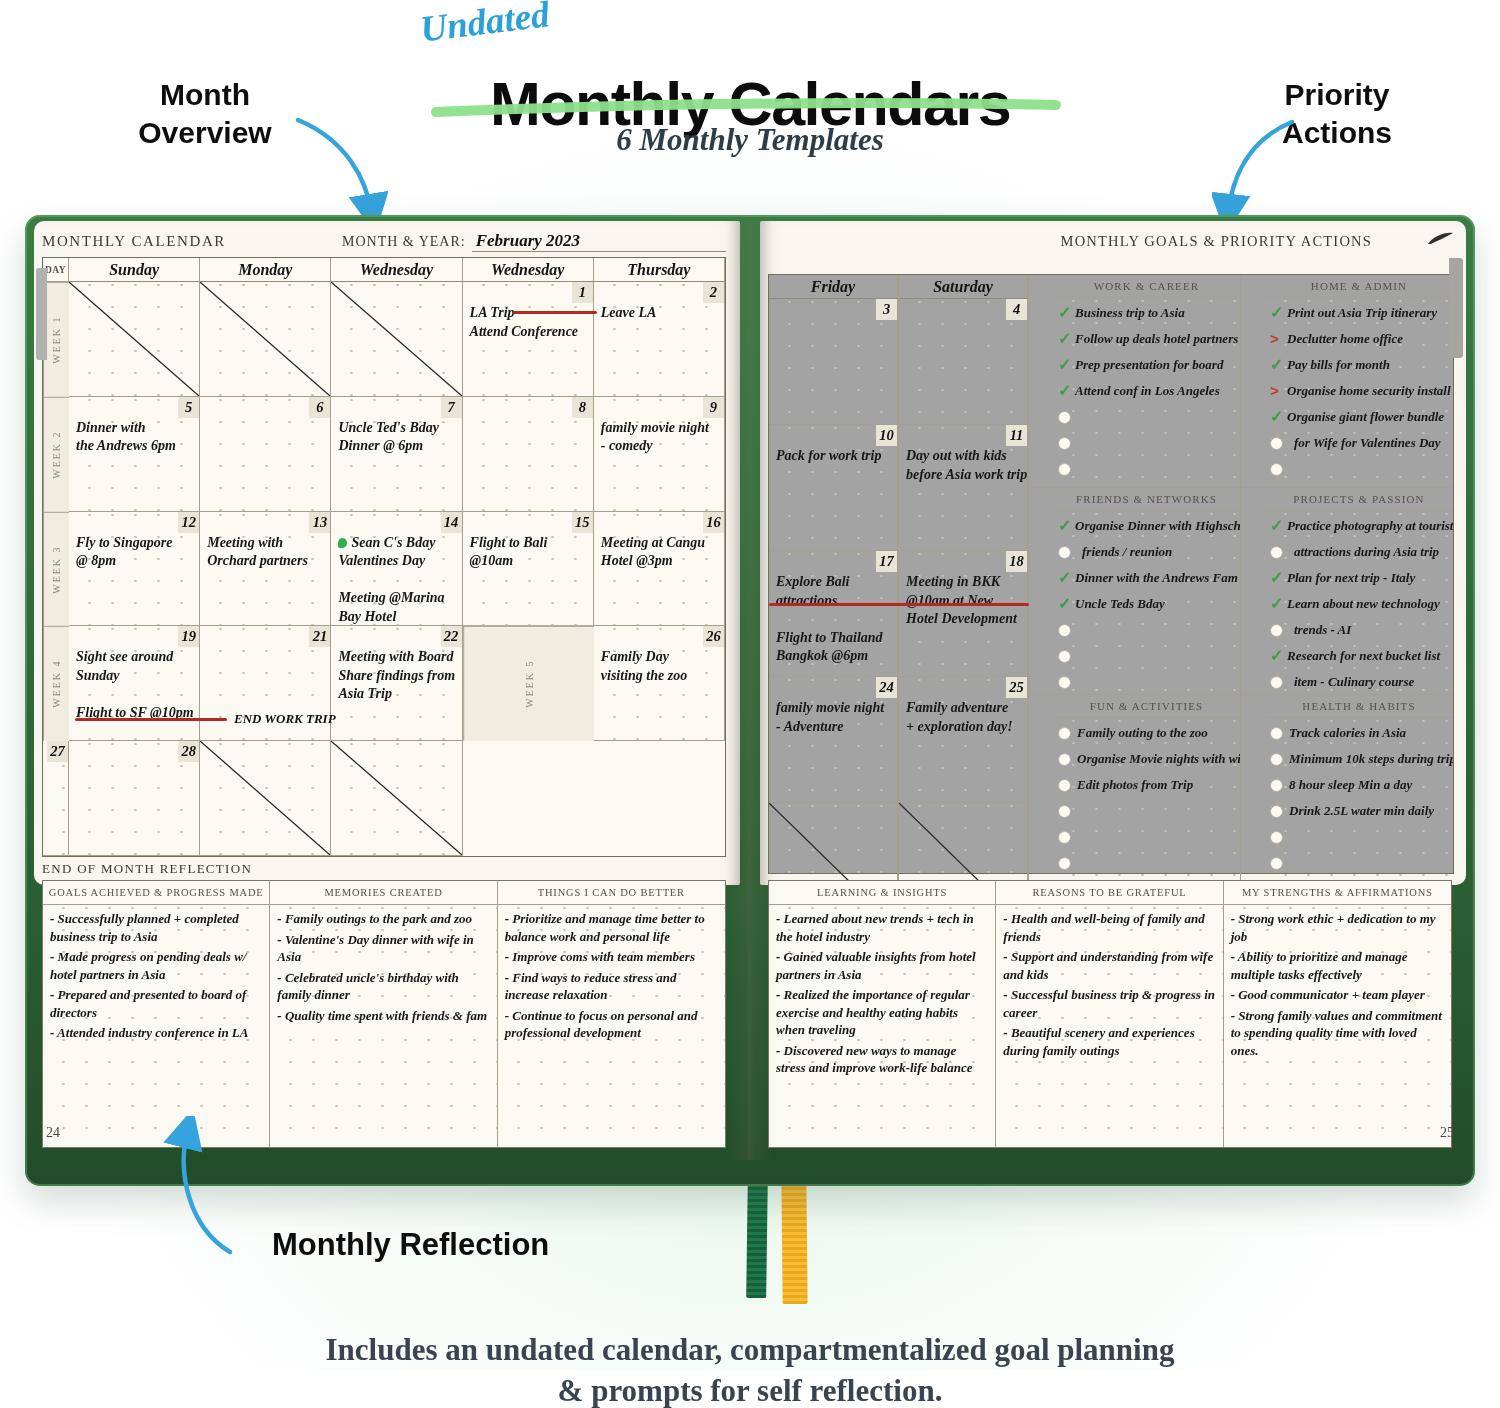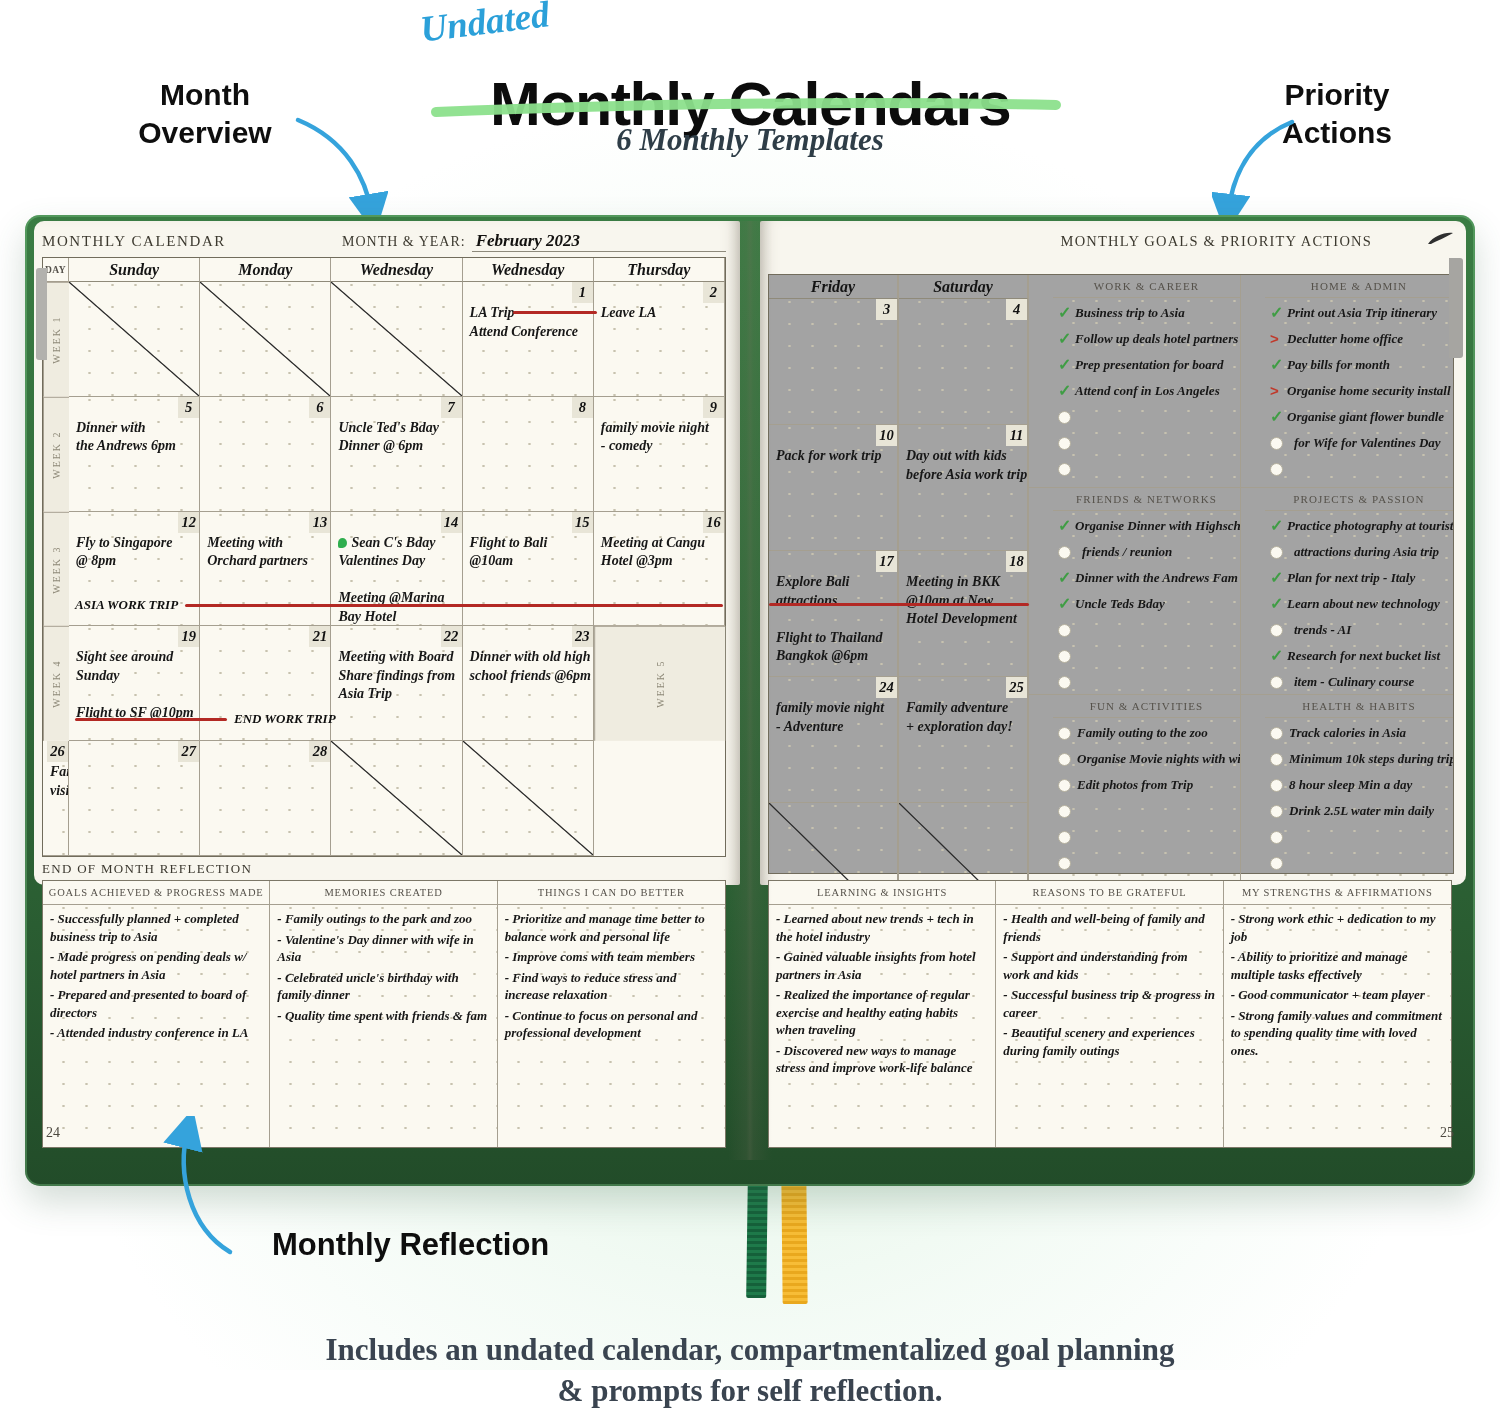--- a/index.html
+++ b/index.html
@@ -246,45 +246,36 @@
           </div>
           <div class="cell dotted">
             <span class="num hw">21</span>
           </div>
           <div class="cell dotted">
             <span class="num hw">22</span>
             <div class="line hw">Meeting with Board</div>
             <div class="line hw">Share findings from</div>
             <div class="line hw">Asia Trip</div>
           </div>
-          <div class="cell dotted">
-            <span class="num hw">23</span>
-            <div class="line hw">Dinner with old high</div>
-            <div class="line hw">school friends @6pm</div>
-          </div>
           <div class="wlabel">WEEK 5</div>
           <div class="cell dotted">
             <span class="num hw">26</span>
             <div class="line hw">Family Day</div>
             <div class="line hw">visiting the zoo</div>
           </div>
           <div class="cell dotted">
             <span class="num hw">27</span>
           </div>
           <div class="cell dotted">
             <span class="num hw">28</span>
           </div>
           <div class="cell dotted crossed"></div>
           <div class="cell dotted crossed"></div>
         </div>
       <div class="redline r1"></div>
-      <div class="marker m-asia">
-        <span class="mk-text hw">ASIA WORK TRIP</span>
-        <span class="mk-line"></span>
-      </div>
       <div class="marker m-end">
         <span class="mk-line short"></span>
         <span class="mk-text hw">END WORK TRIP</span>
       </div>
       <div class="refl-title">END OF MONTH REFLECTION</div>
       <div class="refl-table" id="refl-left">
           <div class="refl-col">
             <div class="refl-head">GOALS ACHIEVED &amp; PROGRESS MADE</div>
             <div class="refl-items dotted">
               <div class="refl-item hw">- Successfully planned + completed business trip to Asia</div>
@@ -580,21 +571,21 @@
               <div class="refl-item hw">- Learned about new trends + tech in the hotel industry</div>
               <div class="refl-item hw">- Gained valuable insights from hotel partners in Asia</div>
               <div class="refl-item hw">- Realized the importance of regular exercise and healthy eating habits when traveling</div>
               <div class="refl-item hw">- Discovered new ways to manage stress and improve work-life balance</div>
             </div>
           </div>
           <div class="refl-col">
             <div class="refl-head">REASONS TO BE GRATEFUL</div>
             <div class="refl-items dotted">
               <div class="refl-item hw">- Health and well-being of family and friends</div>
-              <div class="refl-item hw">- Support and understanding from work and kids</div>
+              <div class="refl-item hw">- Support and understanding from wife and kids</div>
               <div class="refl-item hw">- Successful business trip &amp; progress in career</div>
               <div class="refl-item hw">- Beautiful scenery and experiences during family outings</div>
             </div>
           </div>
           <div class="refl-col">
             <div class="refl-head">MY STRENGTHS &amp; AFFIRMATIONS</div>
             <div class="refl-items dotted">
               <div class="refl-item hw">- Strong work ethic + dedication to my job</div>
               <div class="refl-item hw">- Ability to prioritize and manage multiple tasks effectively</div>
               <div class="refl-item hw">- Good communicator + team player</div>

